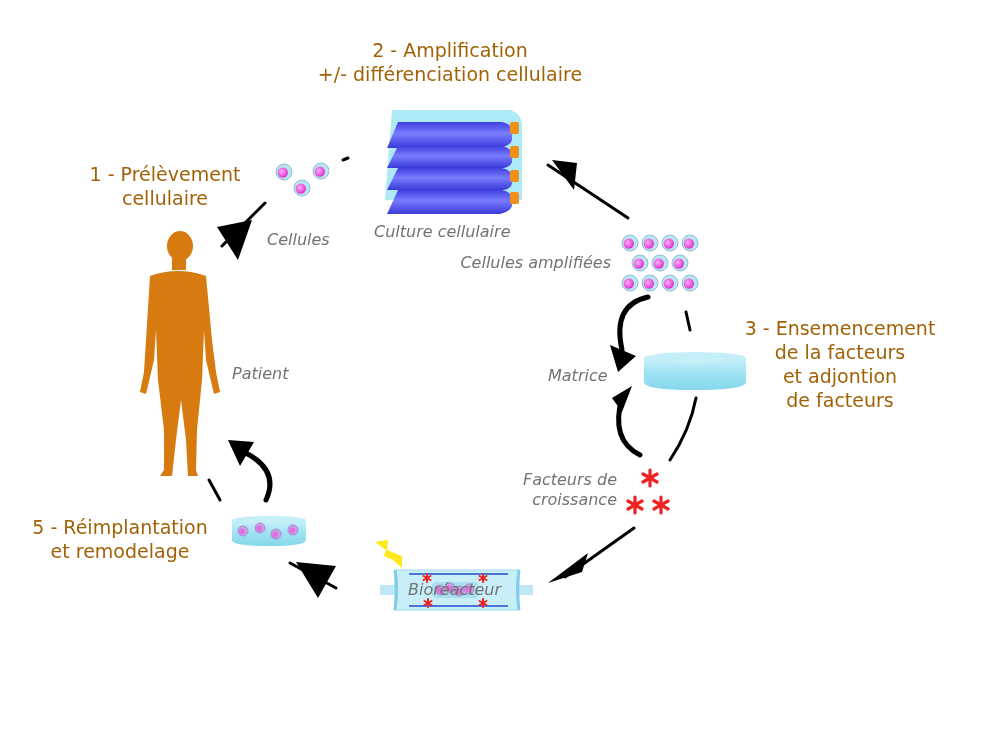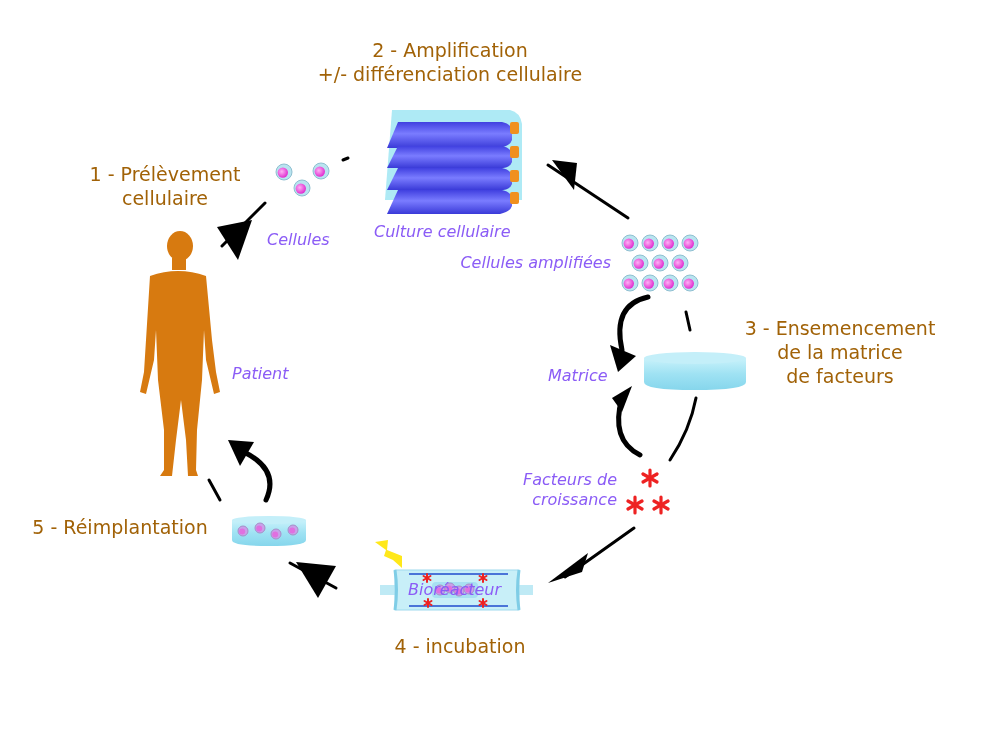--- a/index.html
+++ b/index.html
@@ -1,18 +1,18 @@
 <!DOCTYPE html>
 <html><head>
 <meta charset="utf-8">
 <style>
   html, body { margin:0; padding:0; background:#ffffff; }
   body { width:1000px; height:755px; position:relative; overflow:hidden; font-family:"DejaVu Sans", sans-serif; color:#111; }
   .lbl { position:absolute; text-align:center; font-size:19px; line-height:24px; color:#a16207; white-space:nowrap; }
-  .it { position:absolute; font-style:italic; font-size:16px; line-height:20px; color:#8b5cf6; white-space:nowrap; }
+  .it { position:absolute; font-style:italic; font-size:16px; line-height:20px; color:#737373; white-space:nowrap; }
   svg.layer { position:absolute; left:0; top:0; }
 </style>
 </head>
 <body>
 
 <svg class="layer" width="1000" height="755" viewBox="0 0 1000 755">
   <defs>
     <linearGradient id="flaskGrad" x1="0" y1="0" x2="0" y2="1">
       <stop offset="0" stop-color="#4040e0"></stop>
       <stop offset="0.45" stop-color="#7a7cff"></stop>
@@ -184,30 +184,31 @@
   <div>+/- différenciation cellulaire</div>
 </div>
 
 <div class="lbl" style="left:70px; top:162px; width:190px;">
   <div>1 - Prélèvement</div>
   <div>cellulaire</div>
 </div>
 
 <div class="lbl" style="left:720px; top:316px; width:240px;">
   <div>3 - Ensemencement</div>
-  <div>de la matrice</div>
+  <div>de la facteurs</div>
+  <div>et adjontion</div>
   <div>de facteurs</div>
 </div>
 
 <div class="lbl" style="left:10px; top:515px; width:220px;">
   <div>5 - Réimplantation</div>
+  <div>et remodelage</div>
 </div>
 
 <div class="lbl" style="left:330px; top:634px; width:260px;">
-  <div>4 - incubation</div>
 </div>
 
 <div class="it" style="left:267px; top:230px;">Cellules</div>
 <div class="it" style="left:374px; top:222px;">Culture cellulaire</div>
 <div class="it" style="left:436px; top:253px; text-align:right; width:175px;">
   <div>Cellules amplifiées</div>
 </div>
 <div class="it" style="left:232px; top:364px;">Patient</div>
 <div class="it" style="left:548px; top:366px;">Matrice</div>
 <div class="it" style="left:505px; top:470px; text-align:right; width:112px;">

